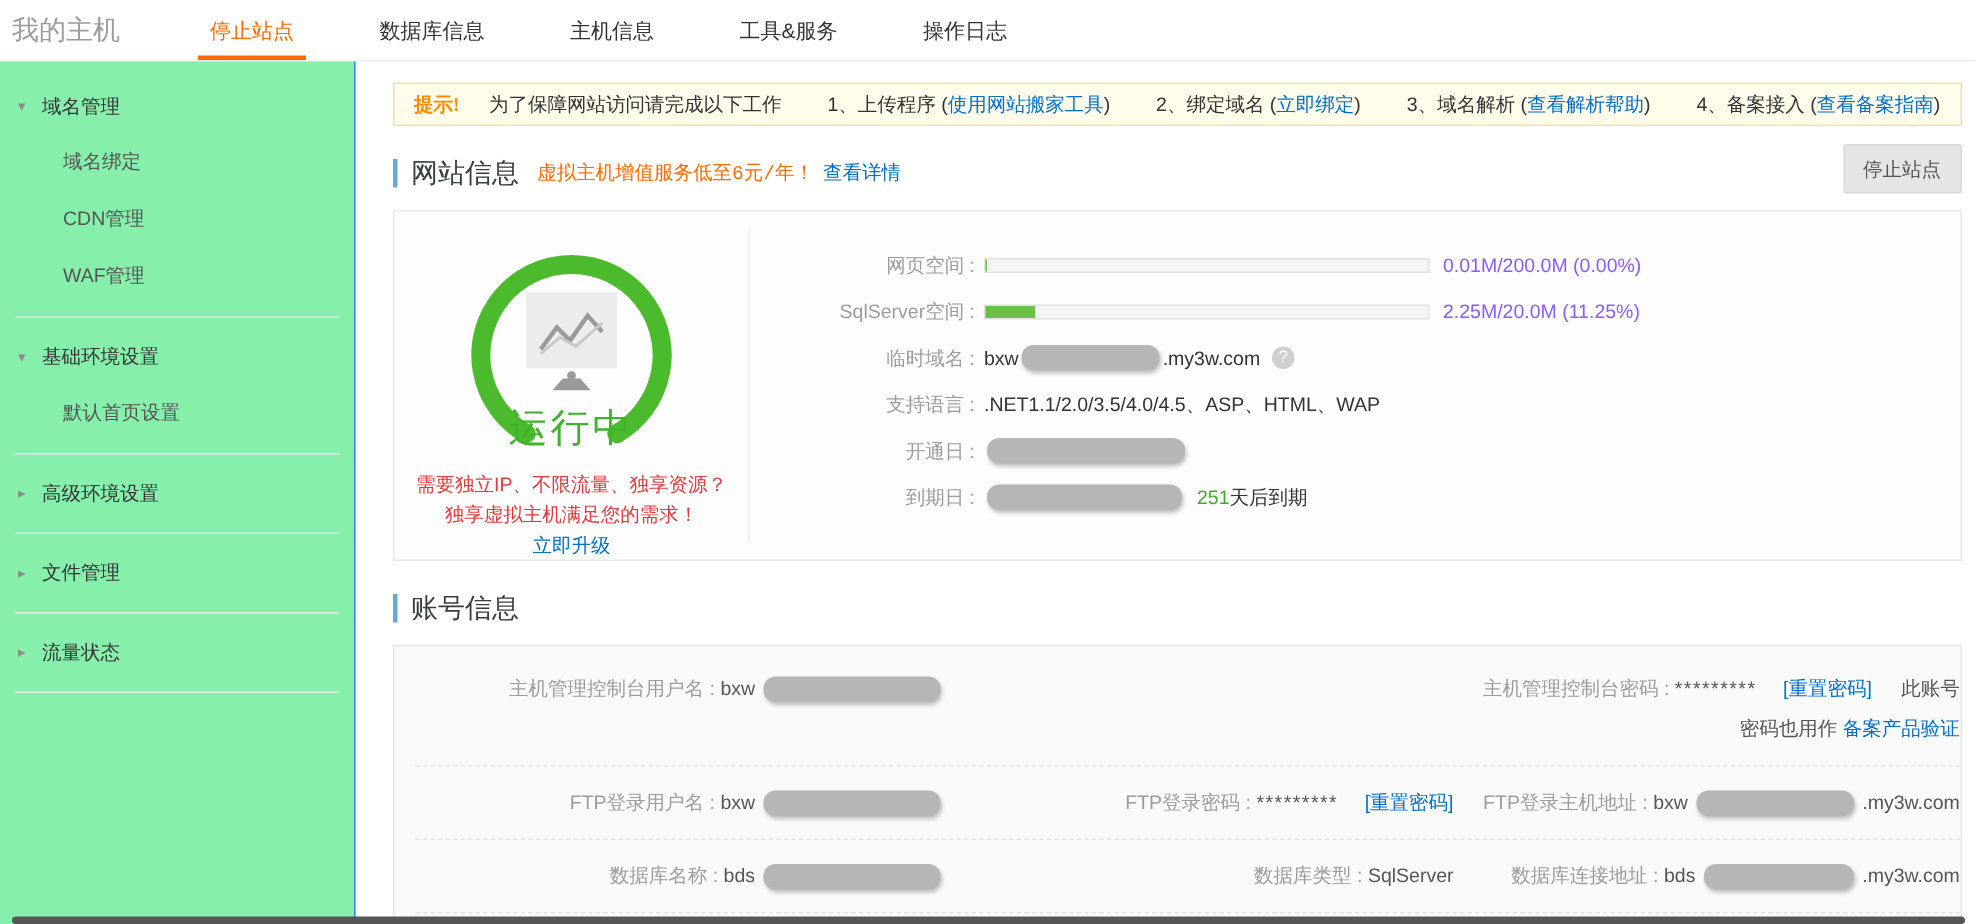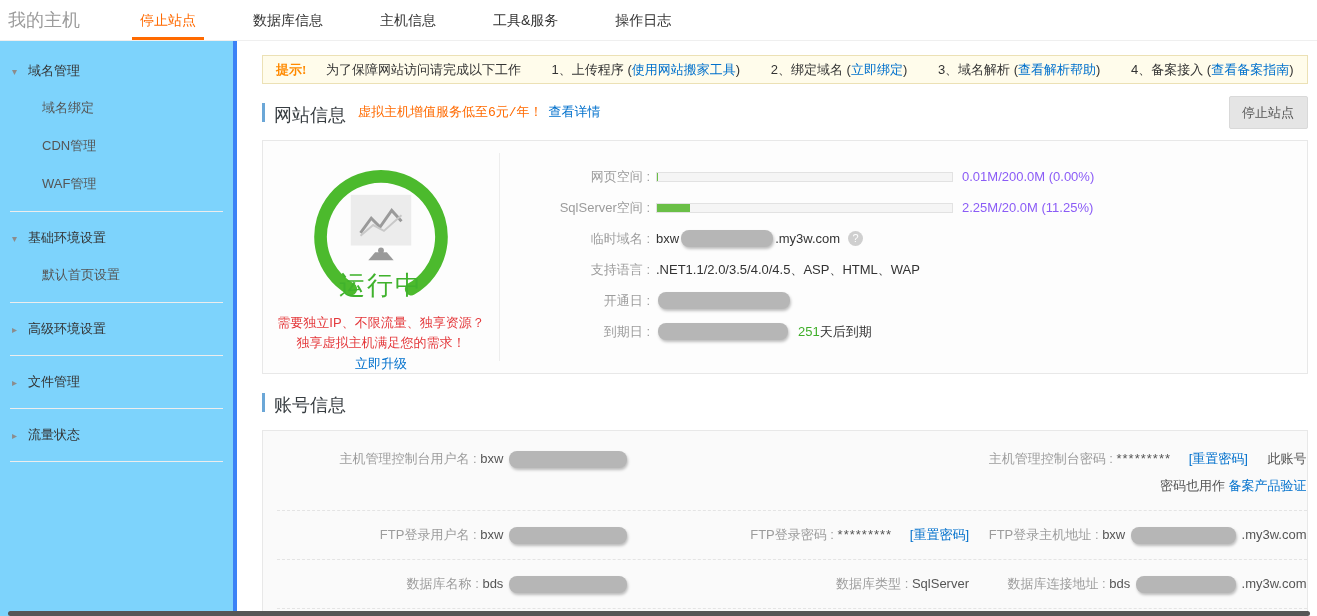--- a/index.html
+++ b/index.html
@@ -15,38 +15,38 @@
   
   .nav { height:41px; display:flex; align-items:stretch; border-bottom:1px solid #efefef; background:#fff; }
   .app-title { font-size:18px; color:#9c9c9c; line-height:41px; padding-left:8px; width:132px; }
   .tabs { display:flex; }
   .tab { position:relative; font-size:14px; color:#333; line-height:40px; padding:0 8px; margin-right:41px; cursor:pointer; }
   .tab.active { color:#ff6a00; }
   .tab.active::after { content:""; position:absolute; left:0; right:0; bottom:0; height:3px; background:#ff6a00; }
 
   
   .body-wrap { display:flex; height:575px; }
-  .sidebar { width:237px; flex:0 0 237px; border-right:4px solid #3b82f6; padding-top:12px; background:#7dd3fc; }
+  .sidebar { width:237px; flex:0 0 237px; border-right:1px solid #3b82f6; padding-top:12px; background:#86efac; }
   .side-header { display:flex; align-items:center; padding:9px 0 9px 12px; color:#333; cursor:pointer; }
   .caret { width:16px; font-size:10px; color:#8c8c8c; }
   .caret-down::before { content:"▾"; }
   .caret-right::before { content:"▸"; }
   .side-child { padding:10px 0 10px 42px; color:#555; cursor:pointer; }
   .side-divider { border:none; border-top:1px solid #ededed; margin:8px 10px; }
 
   .content { flex:1; padding:14px 17px 0 25px; position:relative; }
 
   
   .banner { height:29px; line-height:27px; background:#fffceb; border:1px solid #ece1b5; padding:0 13px; white-space:nowrap; overflow:hidden; }
   .banner-tag { color:#ff8a00; font-weight:bold; margin-right:16px;font-family:Liberation Serif, serif; }
   .banner-item { margin-left:27px; }
   .banner a { color:#0070cc; }
 
   
-  .section-header { display:flex; align-items:flex-start; margin:19px 0 13px; position:relative; }
+  .section-header { display:flex; align-items:center; margin:19px 0 13px; position:relative; }
   .blue-bar { width:3px; height:19px; background:#6ba7d7; margin-right:9px; }
   .section-title { font-size:18px; color:#373d41; font-weight:500; }
   .promo { color:#ff6a00; margin-left:12px;font-family:Liberation Mono, monospace; }
   .promo-link { margin-left:6px; }
   .stop-btn { position:absolute; right:0; top:-7px; width:79px; height:33px; background:#e5e5e5; border:1px solid #d9d9d9; border-radius:2px; color:#555; font-size:13px; cursor:pointer; font-family:"Liberation Sans", sans-serif; }
 
   
   .site-panel { display:flex; border:1px solid #e8e8e8; background:#fdfdfd; height:234px; }
   .gauge-col { width:236px; flex:0 0 236px; text-align:center; padding-top:8px; }
   .status-label { color:#40b22d; font-size:26px; margin-top:-40px; letter-spacing:2px; }

